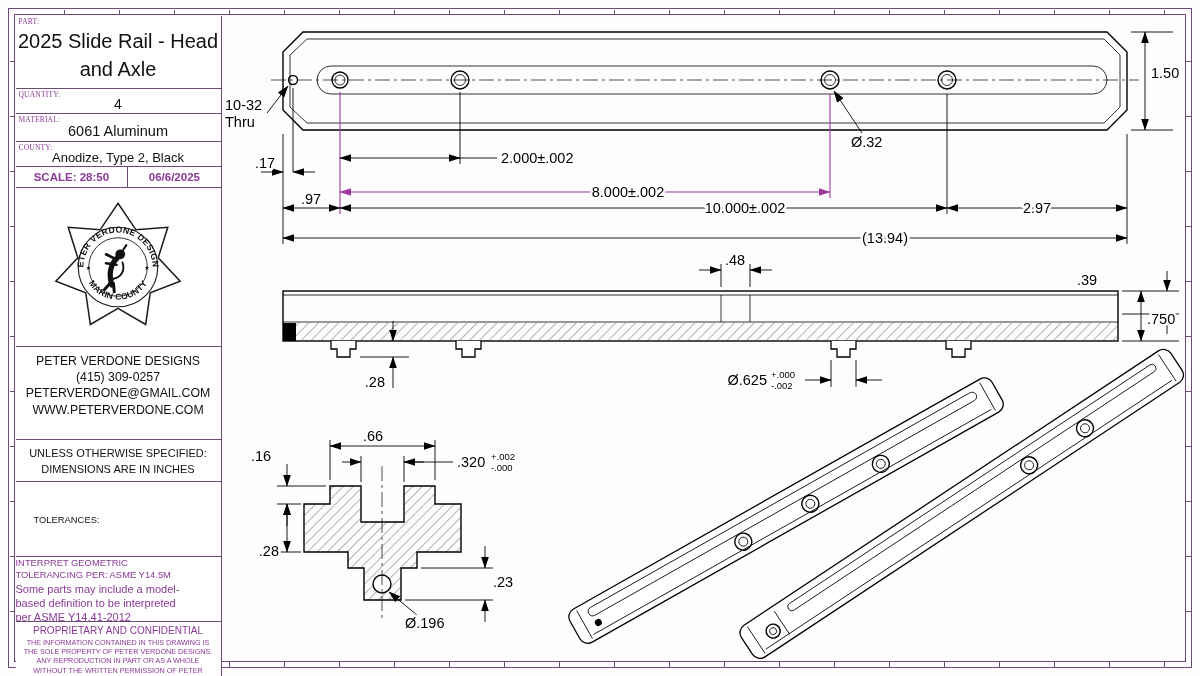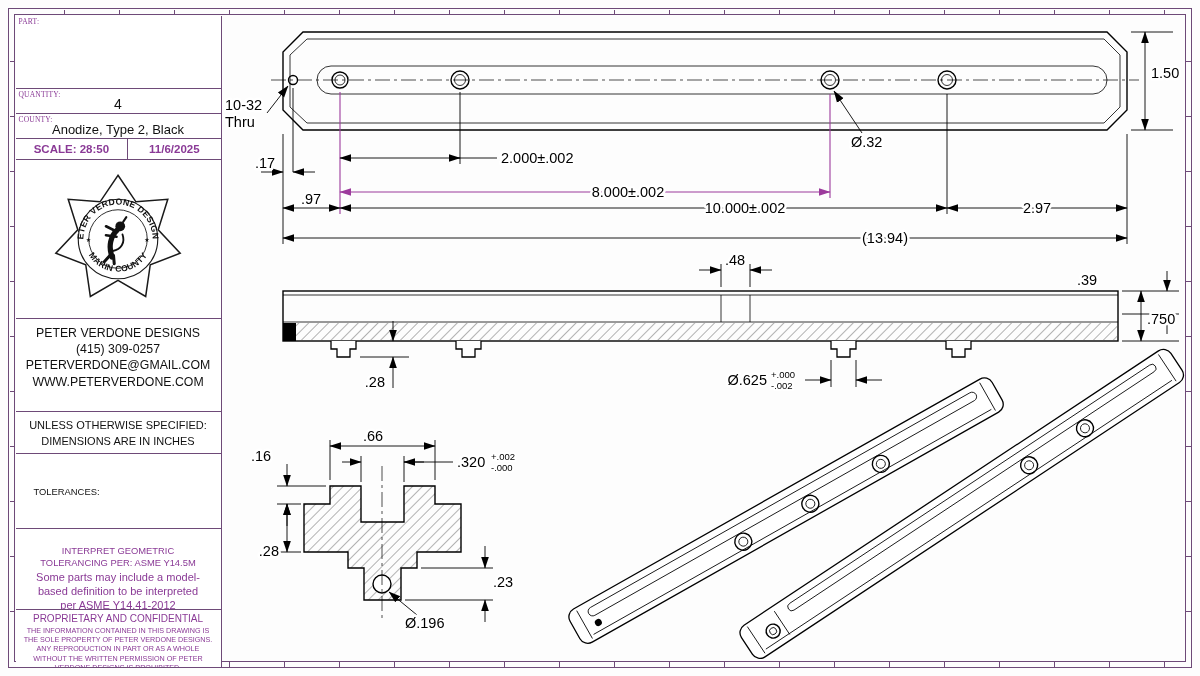--- a/index.html
+++ b/index.html
@@ -29,21 +29,21 @@
   .v-fin{padding-top:8px;font-size:13px;}
   .tb-scale{display:flex;height:100%;font-weight:bold;}
   .tb-scale>div{display:flex;align-items:center;justify-content:center;font-size:11.5px;color:var(--accent);}
   .tb-scale .scale-cell{flex:1 1 55%;}
   .tb-scale .date-cell{flex:0 0 45%;border-left:1.5px solid var(--frame);}
   .tb-logo{display:flex;align-items:center;justify-content:center;}
   .logo{width:152px;height:150px;}
   .tb-contact{padding-top:6px;text-align:center;font-size:12.3px;line-height:1.33;color:#111;}
   .tb-units{padding-top:5px;text-align:center;font-size:11px;line-height:1.5;color:#111;}
   .tb-tol{padding:4px 2px 0 18px;font-size:9.4px;line-height:1.45;color:#111;white-space:pre-wrap;}
-  .tb-geo{padding-top:16px;text-align:center;color:var(--accent);}
+  .tb-geo{padding-top:0;color:var(--accent);}
   .tb-geo .g1{font-size:9.4px;line-height:1.35;}
   .tb-geo .g2{font-size:11px;line-height:1.28;}
   .tb-prop{padding-top:3px;text-align:center;color:var(--accent);}
   .tb-prop .p-title{font-size:10px;margin-bottom:2px;}
   .tb-prop .p-body{font-size:7.2px;line-height:1.3;width:190px;margin:0 auto;}
 
   .drawing{position:absolute;left:221px;top:14px;width:965px;height:648px;}
   .e{stroke:#000;stroke-width:1.4;fill:none;}
   .eh{stroke:#000;stroke-width:1.4;}
   .ef{stroke:#000;stroke-width:1.3;fill:#fff;}
@@ -67,37 +67,42 @@
 <div class="tick top"></div>
 <div class="tick bottom"></div>
 <div class="tick left"></div>
 <div class="tick right"></div>
 <div class="frame-inner"></div>
 
 <div class="titleblock">
 
   <div class="tb-row" style="height:72px">
     <div class="tb-label">PART:</div>
+    <div class="tb-part-name">2025 Slide Rail - Head and Axle</div>
   </div>
 
   <div class="tb-row" style="height:24px">
     <div class="tb-label">QUANTITY:</div>
     <div class="tb-value v-qty">4</div>
   </div>
 
+  <div class="tb-row" style="height:27px">
+    <div class="tb-label">MATERIAL:</div>
+    <div class="tb-value v-mat">6061 Aluminum</div>
+  </div>
 
   <div class="tb-row" style="height:24px">
     <div class="tb-label">COUNTY:</div>
     <div class="tb-value v-fin">Anodize, Type 2, Black</div>
   </div>
 
   <div class="tb-row" style="height:20px">
     <div class="tb-scale">
       <div class="scale-cell">SCALE: 28:50</div>
-      <div class="date-cell">11/6/2025</div>
+      <div class="date-cell">06/6/2025</div>
     </div>
   </div>
 
   <div class="tb-row tb-logo" style="height:158px">
     <svg class="logo" viewBox="0 0 200 200">
       <polygon points="100,15 123.9,50.4 166.4,47 153.6,87.7 182.9,119 143,134.3 136.9,176.6 100,155 63.1,176.6 57,134.3 17.1,119 46.4,87.7 33.6,47 76.1,50.4" fill="#fff" stroke="#1a1a1a" stroke-width="2"></polygon>
       <circle cx="100" cy="100" r="53" fill="#fff" stroke="#1a1a1a" stroke-width="1.5"></circle>
       <circle cx="100" cy="100" r="39" fill="none" stroke="#1a1a1a" stroke-width="1.2"></circle>
       <defs>
         <path id="arcTop" d="M 54 100 A 46 46 0 0 1 146 100" fill="none"></path>

